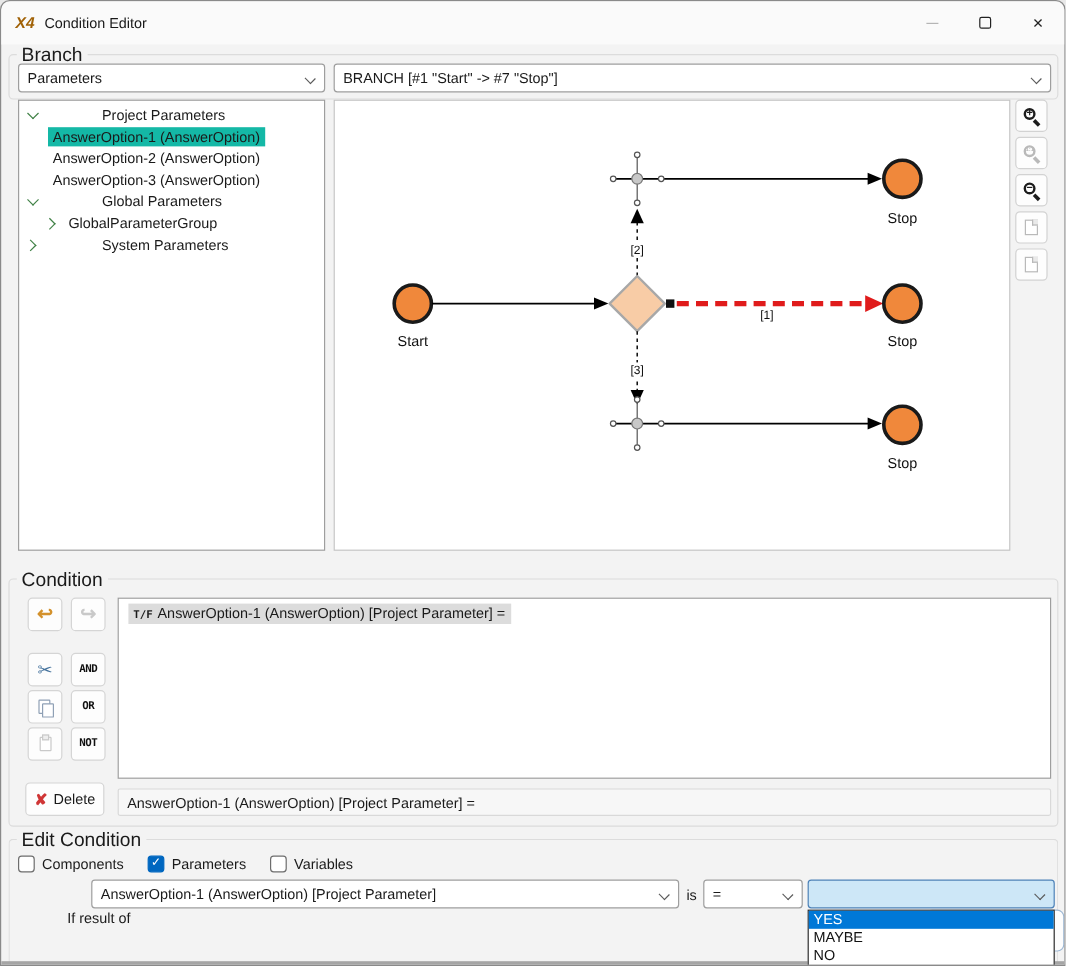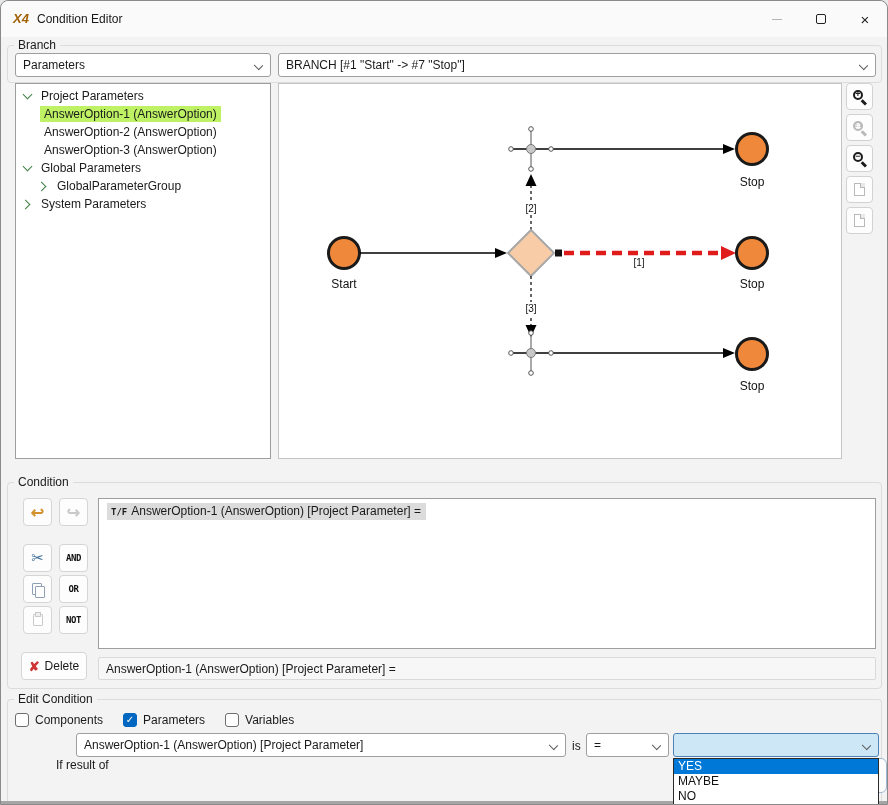--- a/index.html
+++ b/index.html
@@ -13,38 +13,38 @@
   .titlebar { position:absolute; left:0; top:0; width:100%; height:36px; background:#fafafa; border-radius:8px 8px 0 0; }
   .logo { position:absolute; left:12px; top:10px; font-weight:bold; font-size:13px; font-style:italic; color:#a16207; letter-spacing:0; }
   .title { position:absolute; left:36px; top:11px; font-size:12px; color:#191919; }
   .winbtn { position:absolute; top:0; width:44px; height:36px; display:flex; align-items:center; justify-content:center; }
   .btn-min { right:88px; } .btn-max { right:44px; } .btn-close { right:0; }
   .min-glyph { width:10px; height:1px; background:#b5b5b5; display:block; }
   .max-glyph { width:10px; height:10px; border:1.2px solid #222; border-radius:2px; display:block; }
   .close-glyph { font-size:15px; color:#222; line-height:1; }
   
   .groupbox { position:absolute; border:1px solid #dcdcdc; border-radius:4px; }
-  .gb-label { position:absolute; top:-8px; left:6px; background:#f3f3f3; padding:0 4px; font-size:12px; color:#1a1a1a; }
+  .gb-label { position:absolute; top:-8px; left:6px; background:#f3f3f3; padding:0 4px; font-size:16px; color:#1a1a1a; }
   #branch-group { left:6px; top:44px; width:875px; height:38px; }
   #condition-group { left:6px; top:481px; width:875px; height:207px; }
   #edit-group { left:6px; top:698px; width:875px; height:106px; border-bottom:none; }
   
   .combo { position:absolute; height:24px; background:#fff; border:1px solid #9e9e9e; border-radius:3px; display:flex; align-items:center; padding:0 22px 0 7px; }
   .combo .val { white-space:nowrap; overflow:hidden; }
   .chev { position:absolute; right:8px; top:8px; width:7px; height:7px; border-right:1.4px solid #5a5a5a; border-bottom:1.4px solid #5a5a5a; transform:rotate(45deg) scale(1,0.9); transform-origin:center; }
   .combo.focused { background:#cde7f7; border:1px solid #4d82b8; }
   
   .tree-panel { position:absolute; left:14px; top:82px; width:256px; height:376px; background:#fff; border:1px solid #9e9e9e; padding-top:3px; overflow:hidden; }
   .tree-row { position:relative; height:18px; display:flex; align-items:center; cursor:default; }
   .tree-chev { width:7px; height:7px; flex:0 0 auto; margin-right:6px; }
   .tc-exp { border-right:1.5px solid #3f8045; border-bottom:1.5px solid #3f8045; transform:rotate(45deg); margin-top:-3px; }
   .tc-col { border-right:1.5px solid #3f8045; border-bottom:1.5px solid #3f8045; transform:rotate(-45deg); margin-left:-2px; margin-right:8px; }
   .tree-label { padding:1px 4px; white-space:nowrap; }
-  .tree-label.sel { background:#bef264; }
-  .lv0 { padding-left:8px; } .lv1 { padding-left:24px; } .lv1b { padding-left:24px; }
+  .tree-label.sel { background:#14b8a6; }
+  .lv0 { padding-left:8px;gap:44px; } .lv1 { padding-left:24px; } .lv1b { padding-left:24px; }
   .diagram-panel { position:absolute; left:277px; top:82px; width:564px; height:376px; background:#fff; border:1px solid #c4c4c4; }
   
   .ztool { position:absolute; left:845px; width:27px; height:27px; background:#fdfdfd; border:1px solid #d2d2d2; border-radius:4px; display:flex; align-items:center; justify-content:center; }
   .mag { position:relative; width:13px; height:13px; }
   .mag .lens { position:absolute; left:0; top:0; width:10px; height:10px; border:2px solid #1c1c1c; border-radius:50%; }
   .mag .handle { position:absolute; width:6px; height:2.5px; background:#1c1c1c; right:-1px; bottom:0; transform:rotate(45deg); }
   .mag .sign { position:absolute; left:1.5px; top:-1.5px; width:7px; text-align:center; font-size:9px; font-weight:bold; color:#1c1c1c; }
   .mag.dis .lens, .mag.dis .handle { border-color:#b9b9b9; background-color:transparent; }
   .mag.dis .handle { background:#b9b9b9; }
   .mag.dis .sign { color:#b9b9b9; font-size:5px; top:1px; }

